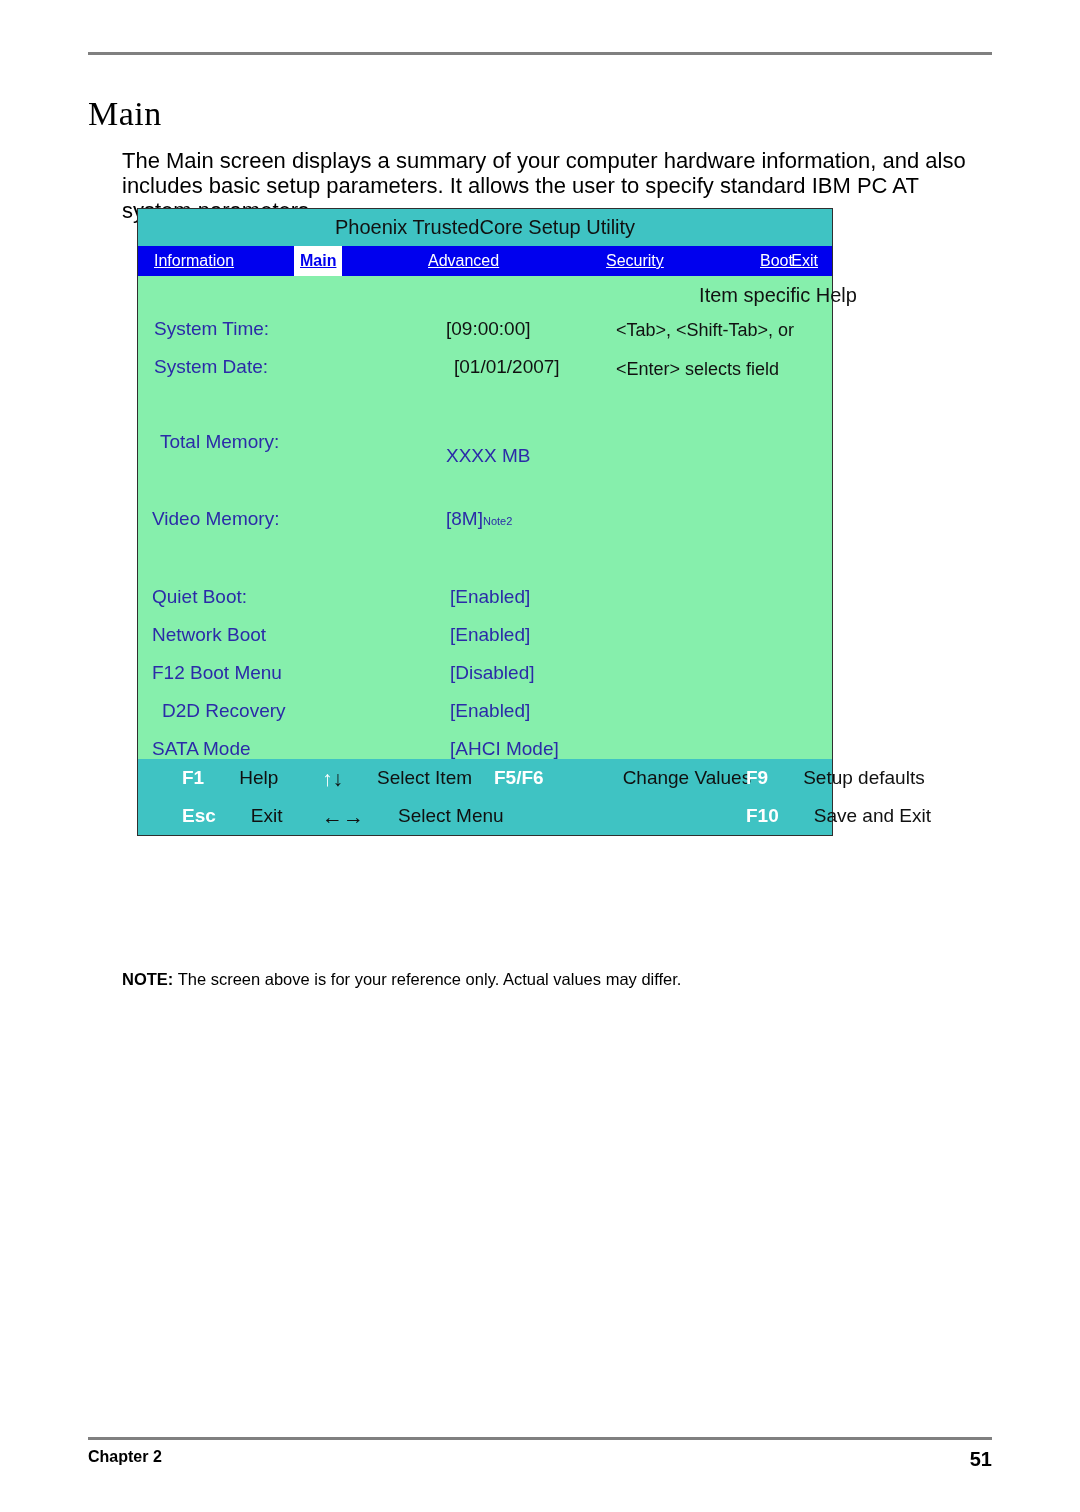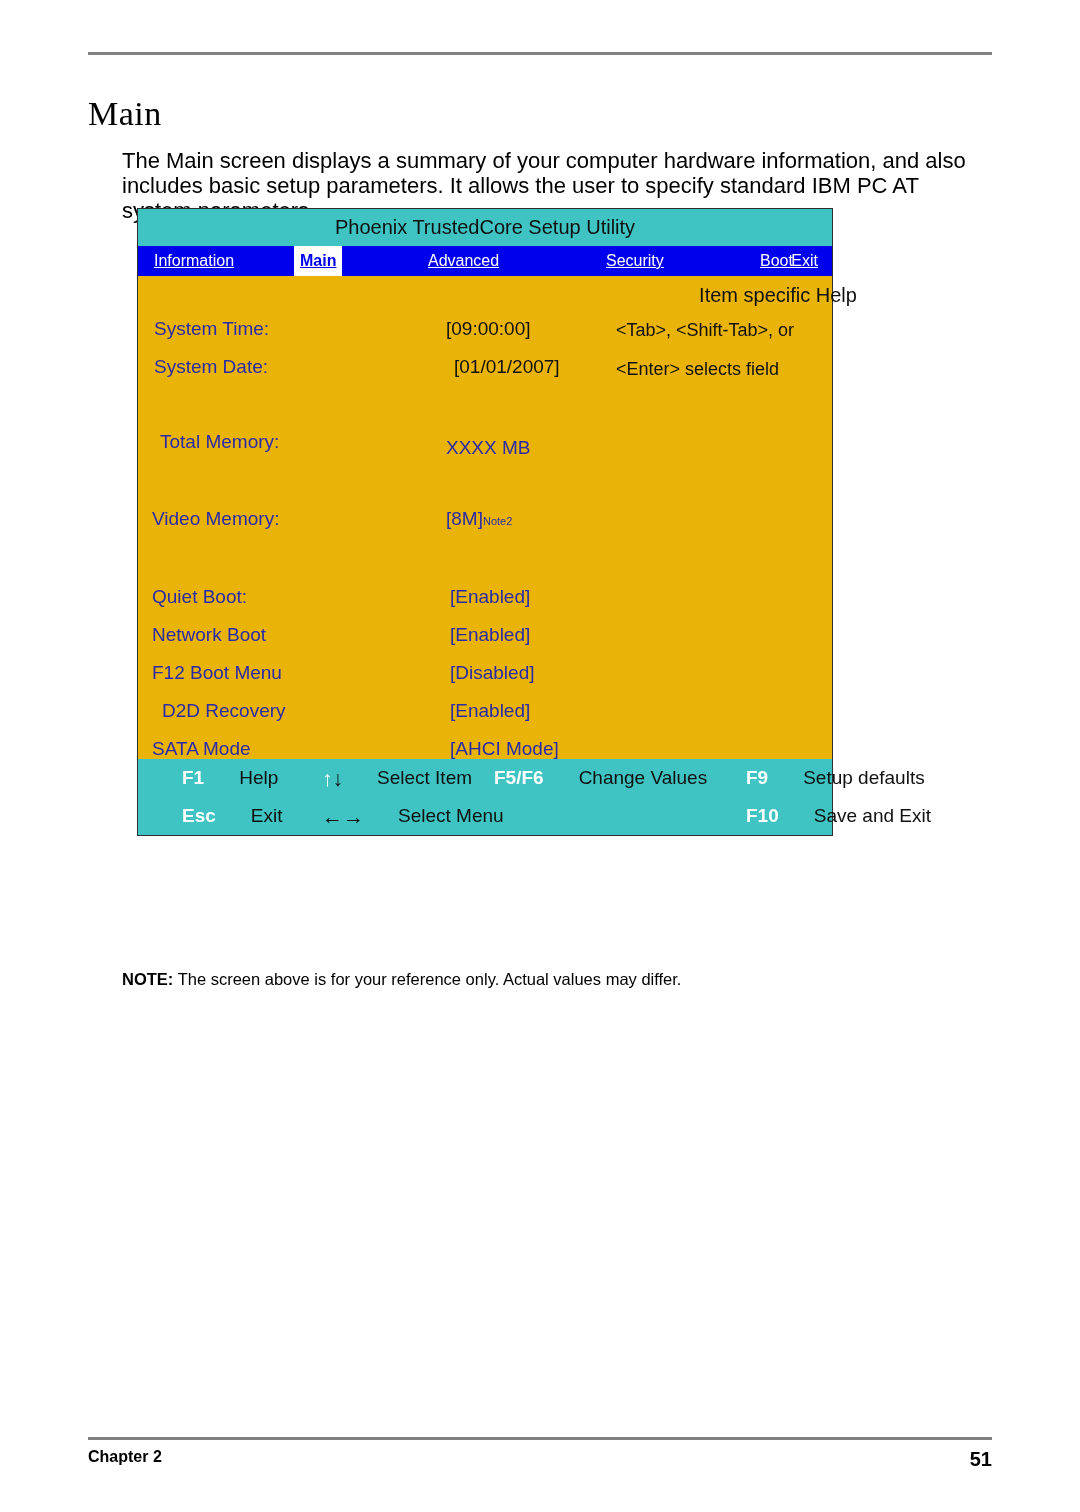--- a/index.html
+++ b/index.html
@@ -127,21 +127,21 @@
   .mi-information { position: absolute; left: 10px;  top: 0; bottom: 0; }
   .mi-main        { position: absolute; left: 156px; top: 0; bottom: 0; }
   .mi-advanced    { position: absolute; left: 284px; top: 0; bottom: 0; }
   .mi-security    { position: absolute; left: 462px; top: 0; bottom: 0; }
   .mi-boot        { position: absolute; left: 616px; top: 0; bottom: 0; }
   .mi-exit        { position: absolute; right: 8px;  top: 0; bottom: 0; }
 
   .bios-body {
     position: relative;
     height: 483px;
-    background: #eab308;
+    background: #86efac;
   }
 
   .help-title {
     position: absolute;
     left: 490px;
     top: 8px;
     width: 300px;
     text-align: center;
     font-size: 20px;
     color: #111;
@@ -175,21 +175,21 @@
   .val-dark { color: #111111; }
   .val-blue { color: #2b2ba8; }
   .val-note { font-size: 11px; vertical-align: baseline; }
 
   
   .r-time-l  { left: 16px;  top: 42px; }
   .r-time-v  { left: 308px; top: 42px; }
   .r-date-l  { left: 16px;  top: 80px; }
   .r-date-v  { left: 308px; top: 80px; margin-left: 8px; }
   .r-tmem-l  { left: 22px;  top: 155px; }
-  .r-tmem-v  { left: 308px; top: 161px; }
+  .r-tmem-v  { left: 308px; top: 169px; }
   .r-vmem-l  { left: 14px;  top: 232px; }
   .r-vmem-v  { left: 308px; top: 232px; }
   .r-quiet-l { left: 14px;  top: 310px; }
   .r-quiet-v { left: 312px; top: 310px; }
   .r-net-l   { left: 14px;  top: 348px; }
   .r-net-v   { left: 312px; top: 348px; }
   .r-f12-l   { left: 14px;  top: 386px; }
   .r-f12-v   { left: 312px; top: 386px; }
   .r-d2d-l   { left: 24px;  top: 424px; }
   .r-d2d-v   { left: 312px; top: 424px; }
@@ -237,21 +237,21 @@
   .kglyph .up { color: #ffffff; }
   .kglyph .down { color: #101010; }
   .subarrow {
     color: #101010;
     font-size: 13px;
     margin: 0 4px 0 5px;
   }
 
   .c1 { left: 44px; }
   .c2 { left: 184px; }
-  .c3 { left: 356px; }
+  .c3 { left: 356px; gap: 44px; }
   .c4 { left: 608px; }
 </style>
 </head>
 <body>
 
 <div class="page-rule-top"></div>
 
 <h1 class="page-title">Main</h1>
 
 <p class="intro">The Main screen displays a summary of your computer hardware information, and also includes basic setup parameters. It allows the user to specify standard IBM PC AT system parameters.</p>

